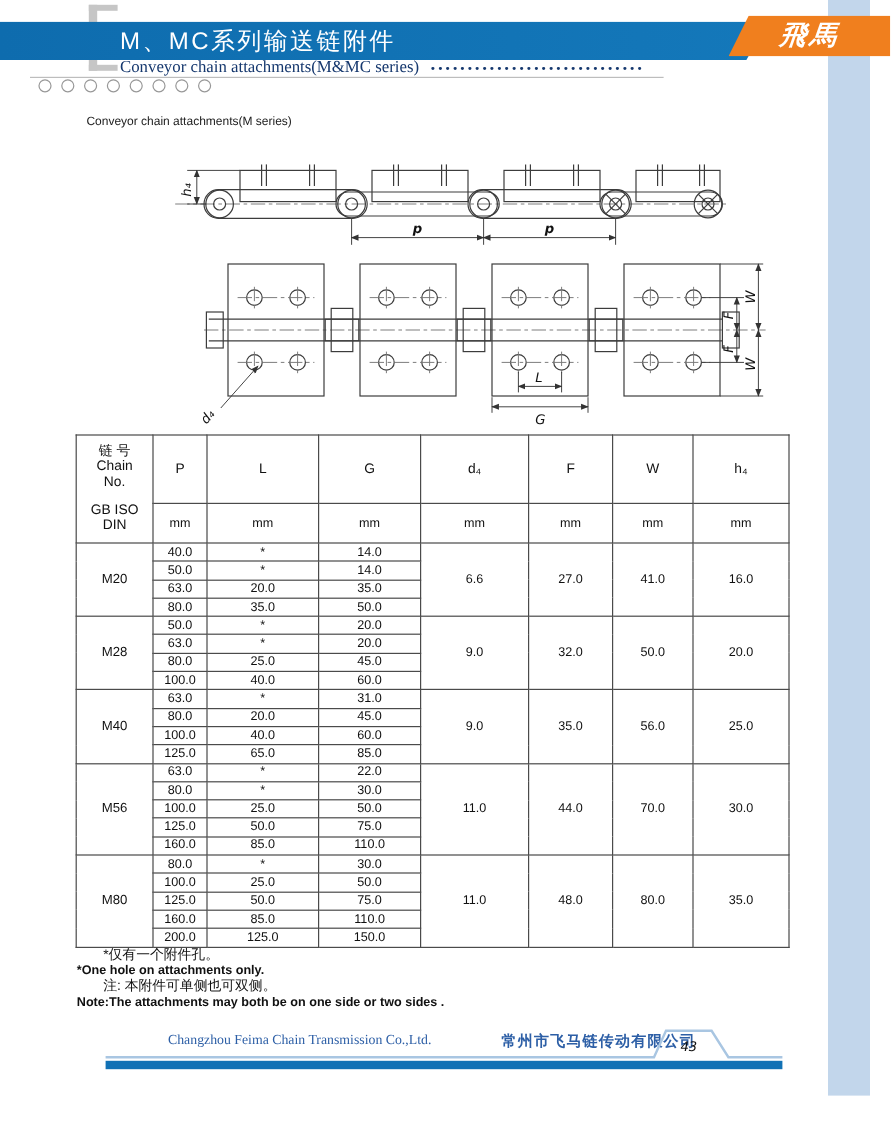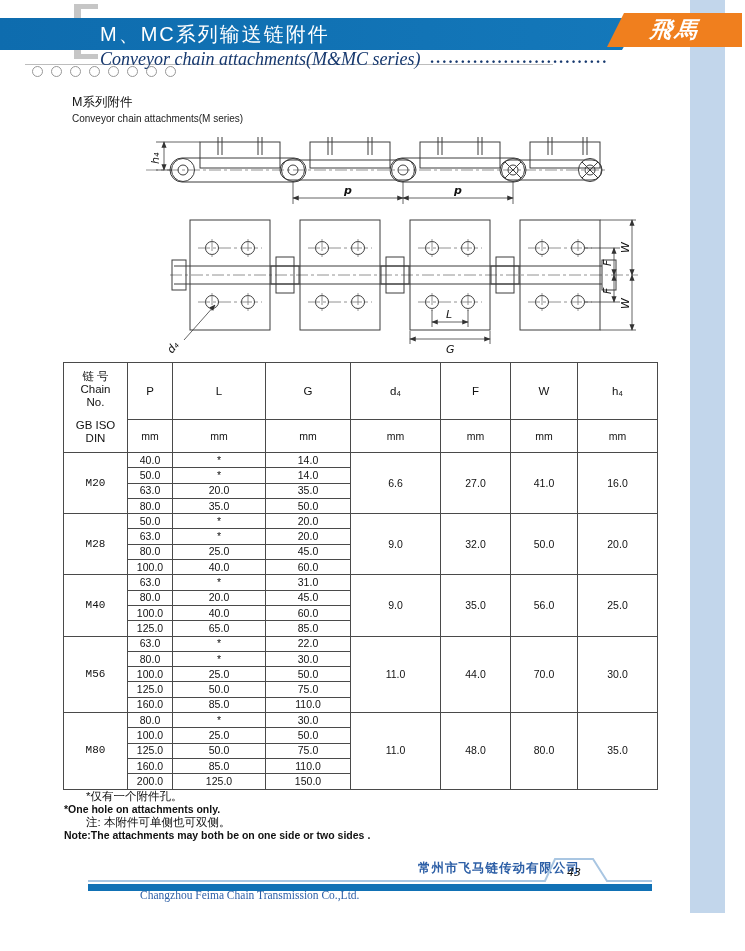--- a/index.html
+++ b/index.html
@@ -22,21 +22,21 @@
   .banner-title { color:#fff; font-size:20px; letter-spacing:2px; padding-left:100px; font-weight:500; }
 
   
   .logo-flag { position:absolute; left:607px; top:13px; width:135px; height:34px; background:#f07f1e;
                clip-path:polygon(17px 0,100% 0,100% 100%,0 100%); z-index:3;
                display:flex; align-items:center; justify-content:center; }
   .logo-text { color:#fff; font-size:22px; font-weight:bold; font-style:italic;
                font-family:"DejaVu Sans",sans-serif; letter-spacing:3px; transform:skewX(-6deg); }
 
   .subtitle-row { position:absolute; left:100px; top:49px; display:flex; align-items:baseline; z-index:2;}
-  .subtitle { font-family:"Liberation Serif","DejaVu Serif",serif; font-size:18px; color:#16386e;font-style:italic; }
+  .subtitle { font-family:"Liberation Serif","DejaVu Serif",serif; font-size:14px; color:#16386e; }
   .dot-leader { font-size:9px; color:#16386e; letter-spacing:3px; margin-left:10px; font-weight:bold; }
   .head-rule { position:absolute; left:25px; top:64px; width:528px; height:1px; background:#bdbdbd; }
 
   .circles { position:absolute; left:32px; top:66px; display:flex; gap:8px; }
   .circ { width:11px; height:11px; border:1.5px solid #989898; border-radius:50%; background:#fff; }
 
   .section-title { position:absolute; left:72px; top:94px; }
   .section-title .zh { font-size:12.5px; color:#111; }
   .section-title .en { font-size:10px; color:#222; margin-top:2px; }
 
@@ -53,28 +53,28 @@
                 font-size:10.5px; color:#111;border-radius:16px; }
   .spec-table th,.spec-table td { border:1px solid #4a4a4a; text-align:center; vertical-align:middle;
                 font-weight:normal; padding:0; }
   .spec-table { border:1.5px solid #333; }
   .col-chain{width:64px;} .col-p{width:45px;} .col-l{width:93px;} .col-g{width:85px;}
   .col-d4{width:90px;} .col-f{width:70px;} .col-w{width:67px;} .col-h4{width:80px;}
   .hdr-row th { height:57px; font-size:11.5px; }
   .unit-row th { height:33px; }
   .chain-hdr { line-height:13px; font-size:11px; }
   .spec-table td { height:15.3px; line-height:13px; }
-  td.chain-no-cell { font-size:11px;font-family:Liberation Mono, monospace; }
+  td.chain-no-cell { font-size:11px; }
 
   .notes { position:absolute; left:64px; top:790px; color:#111; }
   .notes .zh { font-size:11.5px; line-height:13px;margin-left:22px; }
   .notes .en { font-size:10.5px; line-height:13px;font-weight:bold; }
 
   .footer-en { position:absolute; left:140px; top:861px; font-family:"Liberation Serif","DejaVu Serif",serif;
-               font-size:11.5px; color:#2d5fa6;margin-top:28px; }
+               font-size:11.5px; color:#2d5fa6; }
   .footer-zh { position:absolute; left:418px; top:860px; font-size:12.5px; font-weight:bold;
                color:#2d5fa6; letter-spacing:1px; }
   .footer-rule { position:absolute; left:88px; top:855px; }
 </style>
 </head>
 <body>
 
 <div class="page">
 
   <div class="side-bar"></div>
@@ -99,21 +99,20 @@
     <span class="circ"></span>
     <span class="circ"></span>
     <span class="circ"></span>
     <span class="circ"></span>
     <span class="circ"></span>
     <span class="circ"></span>
     <span class="circ"></span>
   </div>
 
   <div class="section-title">
-    <div class="zh">M系列附件</div>
     <div class="en">Conveyor chain attachments(M series)</div>
   </div>
 
   <svg class="svg1" width="482" height="86" viewBox="0 0 482 86">
     <defs>
       <marker id="a1" viewBox="0 0 10 10" refX="9" refY="5" markerWidth="8" markerHeight="8" orient="auto-start-reverse">
         <path d="M0,1L10,5L0,9z" fill="#333"></path>
       </marker>
     </defs>
     <line class="cl" x1="18" y1="46" x2="480" y2="46"></line>

